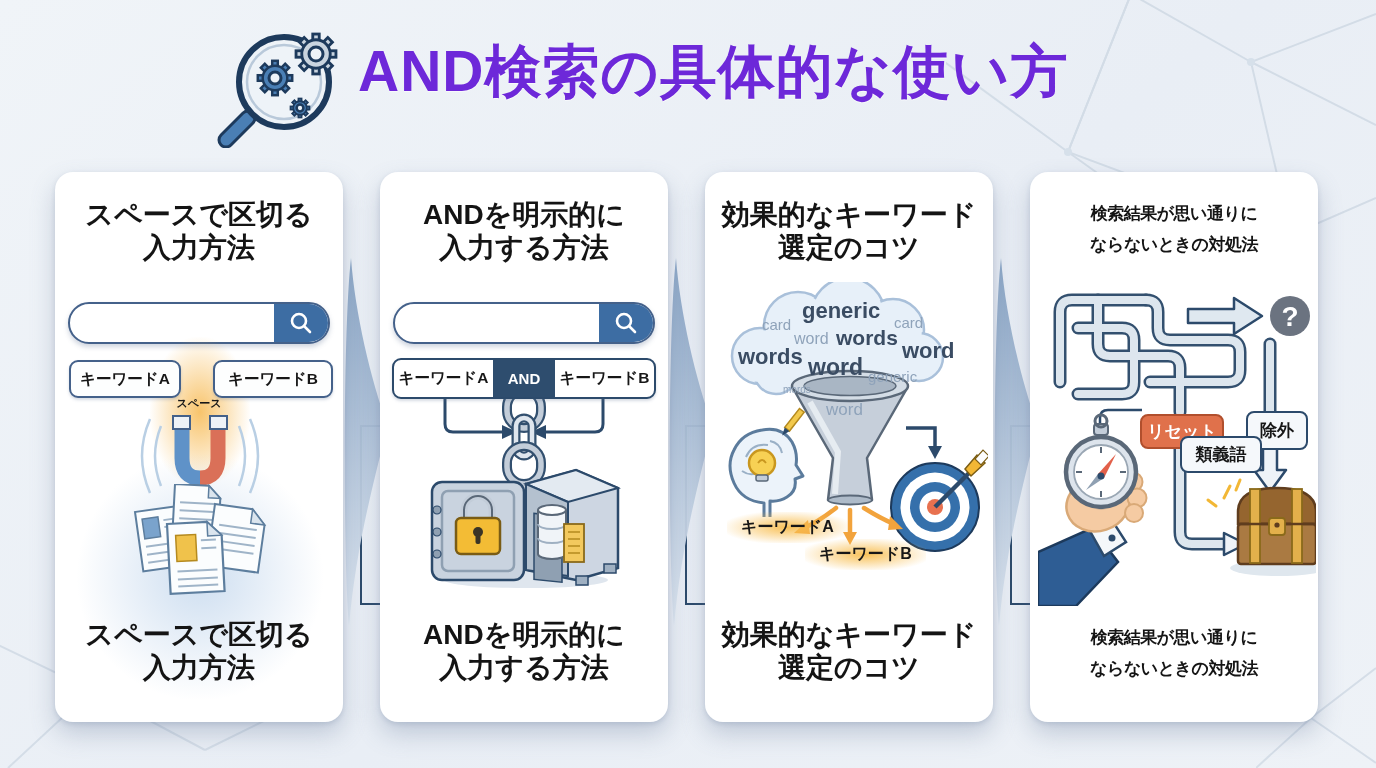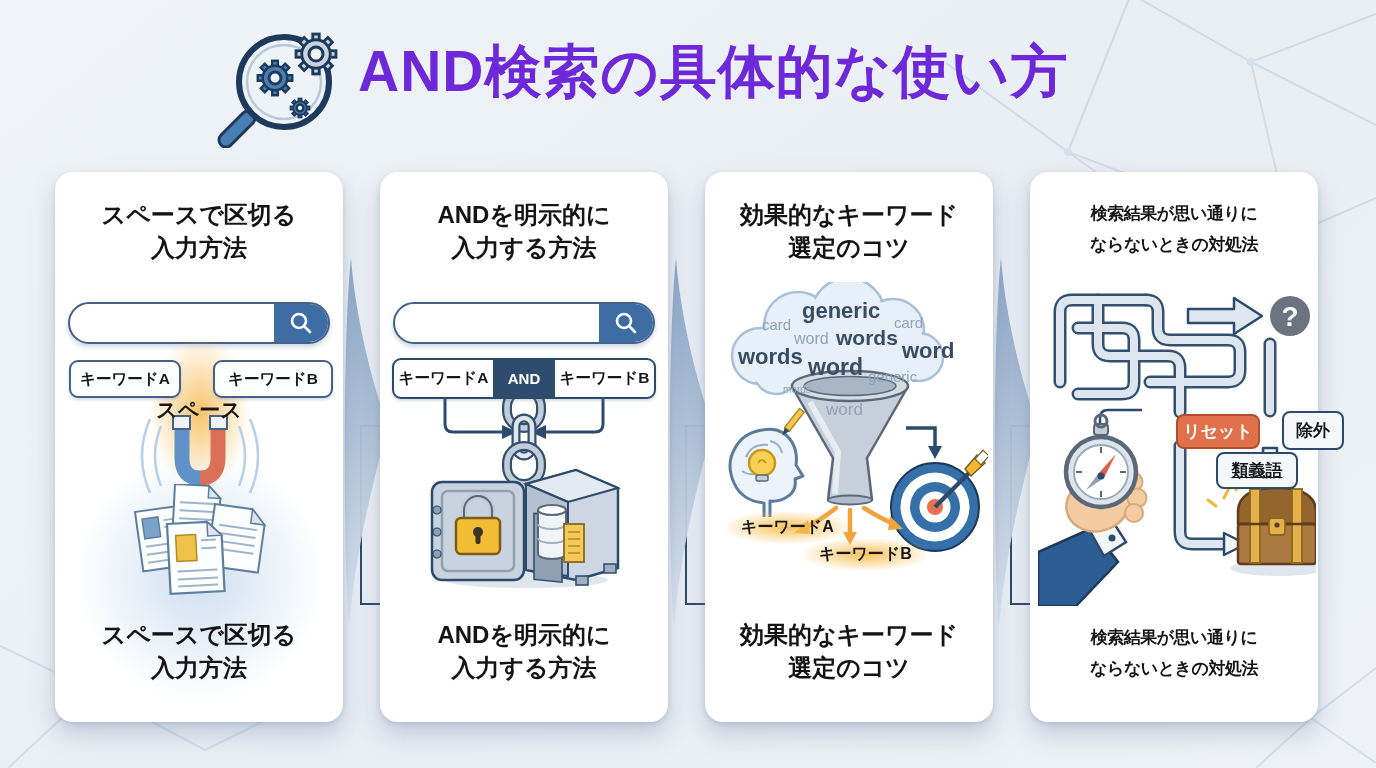--- a/index.html
+++ b/index.html
@@ -15,51 +15,51 @@
     position:absolute;left:358px;top:34px;width:700px;
     font-size:57px;font-weight:800;letter-spacing:1px;color:#6d28d9;
     text-shadow:0 1px 0 rgba(255,255,255,.6);white-space:nowrap;
   }
   
   .card{position:absolute;top:172px;width:288px;height:550px;background:#ffffff;
     border-radius:18px;z-index:2;
     box-shadow:0 12px 24px rgba(96,116,148,.30),0 2px 5px rgba(96,116,148,.20);}
   .c1{left:55px}.c2{left:380px}.c3{left:705px}.c4{left:1030px}
   .card-title{position:absolute;top:26px;left:6px;right:6px;text-align:center;
-    font-weight:800;font-size:24px;line-height:33px;color:#141414;}
+    font-weight:800;font-size:28px;line-height:33px;color:#141414;}
   .card-title.bottom{top:auto;bottom:38px;}
   .c4 .card-title{font-size:17px;line-height:31px;letter-spacing:-0.5px;}
   
   .searchbar{position:absolute;left:13px;right:13px;top:130px;height:38px;background:#fff;
     border:2.5px solid #44618a;border-radius:21px;display:flex;overflow:hidden;
     box-shadow:0 3px 5px rgba(96,116,148,.30);}
   .search-input{flex:1;border:none;outline:none;background:transparent;}
   .search-btn{width:54px;height:100%;background:#3d6da3;display:flex;align-items:center;justify-content:center;cursor:pointer;}
   
   .pill{position:absolute;top:188px;height:34px;background:#fdfefe;border:2.5px solid #44618a;
     border-radius:9px;font-weight:700;font-size:15.5px;display:flex;align-items:center;justify-content:center;
     box-shadow:0 2px 3px rgba(96,116,148,.25);z-index:3;}
   .glow{position:absolute;pointer-events:none;}
-  .space-label{position:absolute;top:224px;left:0;right:0;text-align:center;font-weight:800;font-size:21px;z-index:3;}
+  .space-label{position:absolute;top:224px;left:0;right:0;text-align:center;font-weight:800;font-size:11px;z-index:3;}
   
   .kwbar{position:absolute;left:12px;right:12px;top:186px;height:37px;border:2.5px solid #2c4a6b;
     border-radius:9px;background:#fff;display:flex;overflow:hidden;font-weight:700;font-size:15.5px;
     box-shadow:0 2px 3px rgba(96,116,148,.25);z-index:3;}
   .seg{flex:1;display:flex;align-items:center;justify-content:center;}
   .seg.and{flex:0 0 62px;background:#2e4d6e;color:#fff;font-size:15px;font-weight:800;}
   
   .cloud-wrap{position:absolute;left:5px;top:110px;width:278px;height:290px;z-index:3;pointer-events:none;}
   .cw{position:absolute;font-weight:700;white-space:nowrap;}
   .cw.dark{color:#3a4c63;}
   .cw.gray{color:#8fa3ba;font-weight:400;}
   .kwglow{position:absolute;font-weight:800;font-size:16px;padding:5px 14px;z-index:3;white-space:nowrap;
     background:radial-gradient(ellipse at center,rgba(248,190,80,.95) 0%,rgba(248,190,80,0) 78%);}
   
   .tagbox{position:absolute;border:2.5px solid #2c4a6b;border-radius:8px;background:#f5f8fb;
-    font-weight:800;font-size:17px;display:flex;align-items:center;justify-content:center;z-index:3;cursor:pointer;margin-left:36px;}
+    font-weight:800;font-size:17px;display:flex;align-items:center;justify-content:center;z-index:3;cursor:pointer;}
   .tagbox.reset{background:#e0714b;color:#fff;border-color:#b14f2d;}
   .illus{position:absolute;z-index:2;}
   .connector{position:absolute;top:258px;width:120px;height:370px;z-index:1;pointer-events:none;}
 </style>
 </head>
 <body>
 
 <svg class="mesh" style="right:0;top:0;" width="430" height="235" viewBox="0 0 430 235">
   <g fill="none" stroke="#cfd9e4" stroke-width="2" opacity="0.85">
     <path d="M430,14 L305,62 L430,125"></path>
@@ -501,19 +501,19 @@
           </g>
         <polygon points="78,22 60,42 66,46" fill="#e2604a"></polygon>
         <polygon points="48,58 66,46 60,42" fill="#8fa0b2"></polygon>
         <circle cx="63" cy="44" r="3.5" fill="#2c4a6b"></circle>
       </g>
     </g>
   </svg>
 
   <div class="tagbox reset" style="left:110px;top:242px;width:80px;height:31px;">リセット</div>
   <div class="tagbox" style="left:216px;top:239px;width:58px;height:35px;">除外</div>
-  <div class="tagbox" style="left:150px;top:280px;width:78px;height:33px;text-decoration:underline;">類義語</div>
+  <div class="tagbox" style="left:150px;top:264px;width:78px;height:33px;">類義語</div>
 
   <div class="card-title bottom">
     <div>検索結果が思い通りに</div>
     <div>ならないときの対処法</div>
   </div>
 </div>
 
 </body></html>

